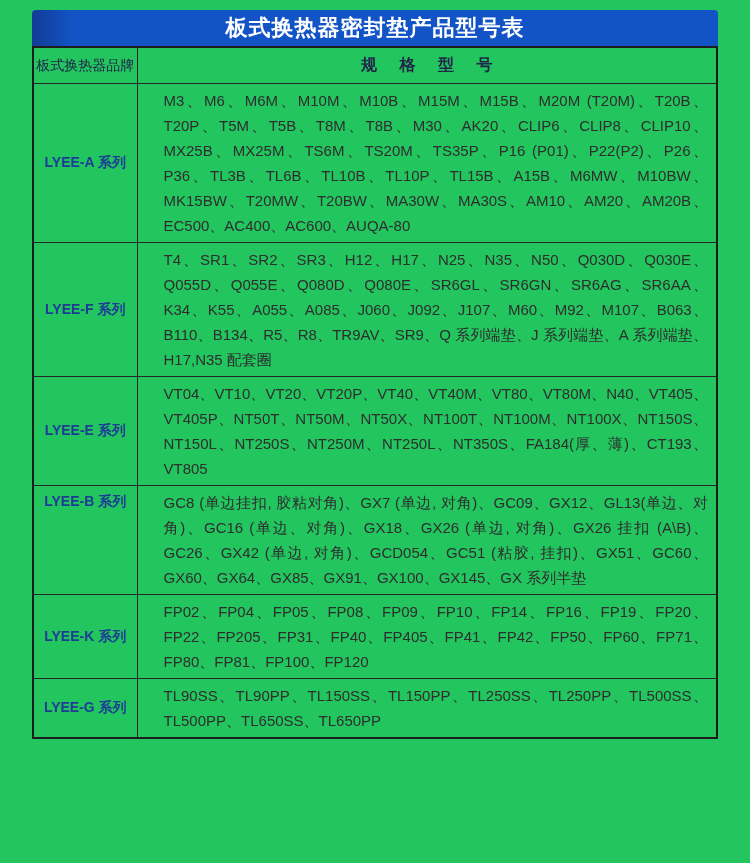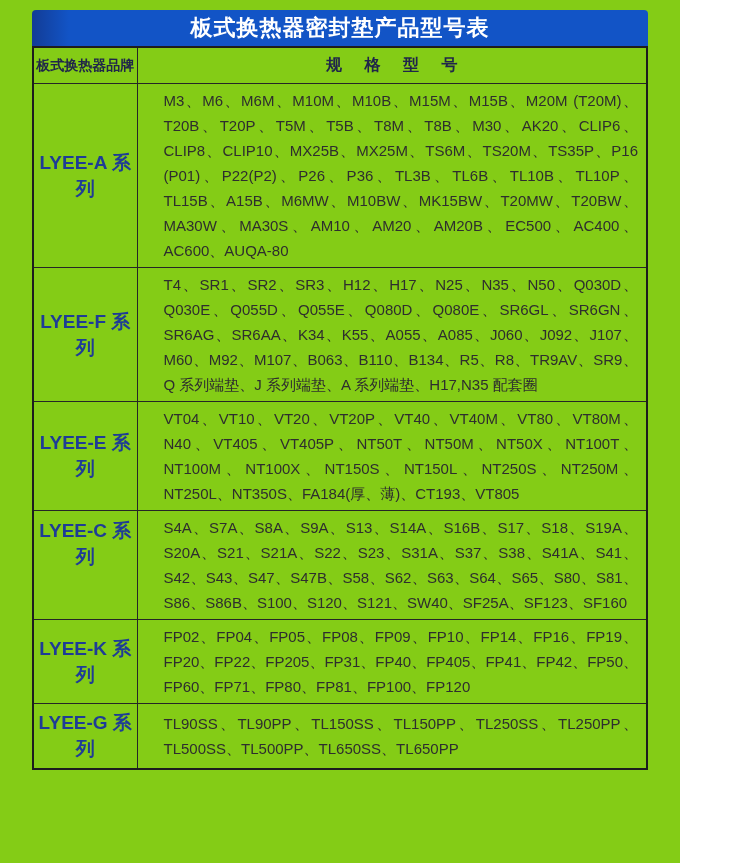--- a/index.html
+++ b/index.html
@@ -2,23 +2,23 @@
 <html><head>
 <meta charset="utf-8">
 <style>
   html, body {
     margin: 0;
     padding: 0;
     background: #ffffff;
     font-family: "Liberation Sans", "DejaVu Sans", sans-serif;
   }
   .page {
-    width: 680px;
+    width: 750px;
     height: 863px;
-    background: #84cc16;
+    background: #22c55e;
     box-sizing: border-box;
     padding: 10px 32px 0 32px;
   }
   .title-bar {
     width: 100%;
     height: 36px;
     background: linear-gradient(90deg, #123c96 0%, #1254c6 6%, #1254c6 100%);
     border-radius: 4px 4px 0 0;
     display: flex;
     align-items: center;
@@ -37,37 +37,37 @@
   }
   table.product-table, table.product-table th, table.product-table td {
     border: 1px solid #262626;
   }
   table.product-table {
     border: 2px solid #1d1d1d;
   }
   col.brand-col  { width: 104px; }
   th.brand-head {
     font-size: 14px;
-    font-weight: bold;
+    font-weight: normal;
     color: #20264a;
     padding: 7px 2px;
     text-align: center;
   }
   th.spec-head {
     font-size: 16px;
     font-weight: bold;
     color: #20264a;
     text-align: center;
     word-spacing: 18px;
     padding: 7px 4px;
   }
   td.brand {
     color: #1e3c96;
     font-weight: bold;
-    font-size: 19px;
+    font-size: 14px;
     text-align: center;
     vertical-align: middle;
     padding: 6px 0;
     margin-left: 40px;
   }
   tr.valign-top td.brand {
     vertical-align: top;
     padding-top: 7px;
   }
   td.models {
@@ -107,22 +107,22 @@
       </tr>
       <tr>
         <td class="brand">LYEE-F 系列</td>
         <td class="models">T4、SR1、SR2、SR3、H12、H17、N25、N35、N50、Q030D、Q030E、Q055D、Q055E、Q080D、Q080E、SR6GL、SR6GN、SR6AG、SR6AA、K34、K55、A055、A085、J060、J092、J107、M60、M92、M107、B063、B110、B134、R5、R8、TR9AV、SR9、Q 系列端垫、J 系列端垫、A 系列端垫、H17,N35 配套圈</td>
       </tr>
       <tr>
         <td class="brand">LYEE-E 系列</td>
         <td class="models">VT04、VT10、VT20、VT20P、VT40、VT40M、VT80、VT80M、N40、VT405、VT405P、NT50T、NT50M、NT50X、NT100T、NT100M、NT100X、NT150S、NT150L、NT250S、NT250M、NT250L、NT350S、FA184(厚、薄)、CT193、VT805</td>
       </tr>
       <tr class="valign-top">
-        <td class="brand">LYEE-C 系列</td>
-        <td class="models">S4A、S7A、S8A、S9A、S13、S14A、S16B、S17、S18、S19A、S20A、S21、S21A、S22、S23、S31A、S37、S38、S41A、S41、S42、S43、S47、S47B、S58、S62、S63、S64、S65、S80、S81、S86、S86B、S100、S120、S121、SW40、SF25A、SF123、SF160</td>
+        <td class="brand">LYEE-B 系列</td>
+        <td class="models">GC8 (单边挂扣, 胶粘对角)、GX7 (单边, 对角)、GC09、GX12、GL13(单边、对角)、GC16 (单边、对角)、GX18、GX26 (单边, 对角)、GX26 挂扣 (A\B)、GC26、GX42 (单边, 对角)、GCD054、GC51 (粘胶, 挂扣)、GX51、GC60、GX60、GX64、GX85、GX91、GX100、GX145、GX 系列半垫</td>
       </tr>
       <tr>
         <td class="brand">LYEE-K 系列</td>
         <td class="models">FP02、FP04、FP05、FP08、FP09、FP10、FP14、FP16、FP19、FP20、FP22、FP205、FP31、FP40、FP405、FP41、FP42、FP50、FP60、FP71、FP80、FP81、FP100、FP120</td>
       </tr>
       <tr>
         <td class="brand">LYEE-G 系列</td>
         <td class="models">TL90SS、TL90PP、TL150SS、TL150PP、TL250SS、TL250PP、TL500SS、TL500PP、TL650SS、TL650PP</td>
       </tr>
 

